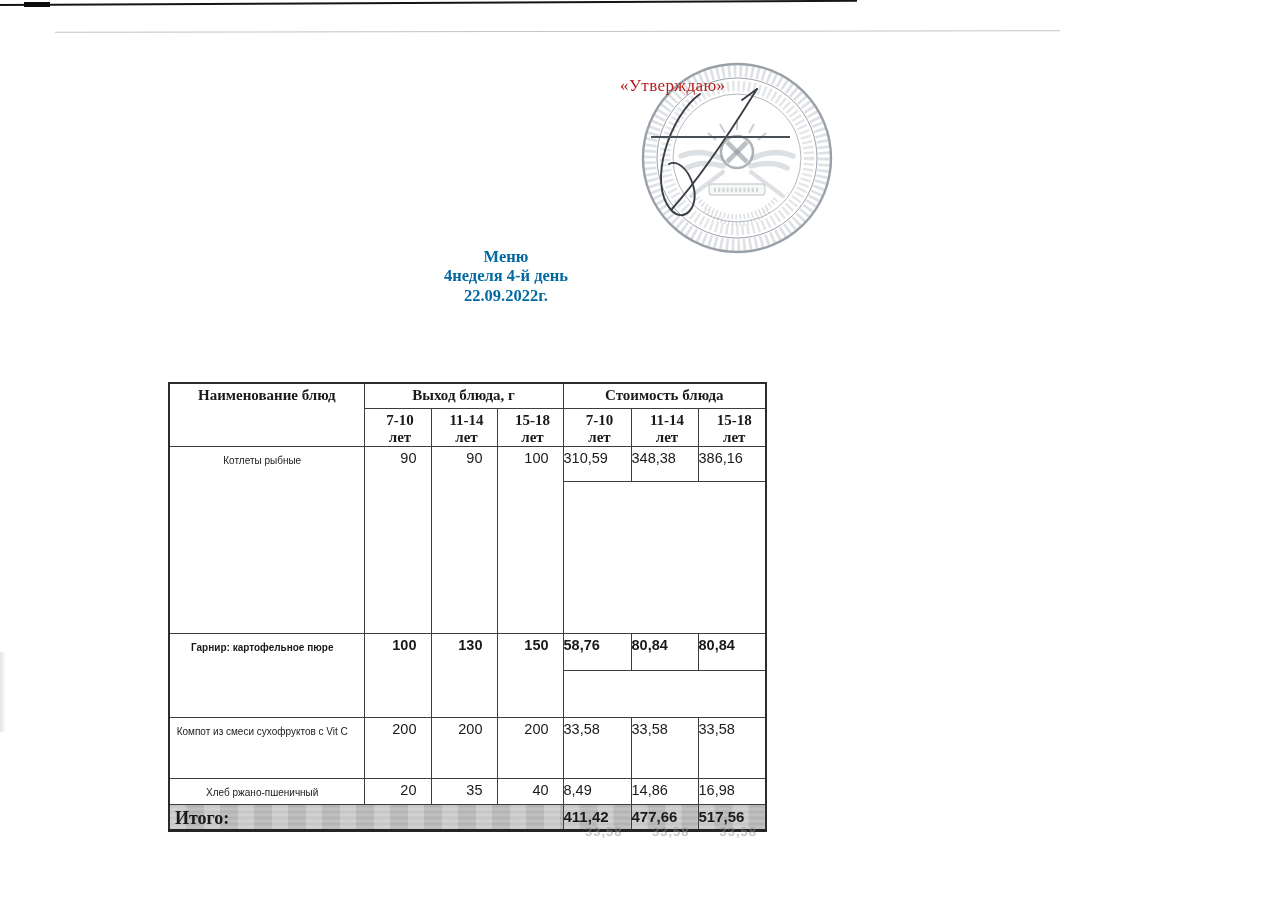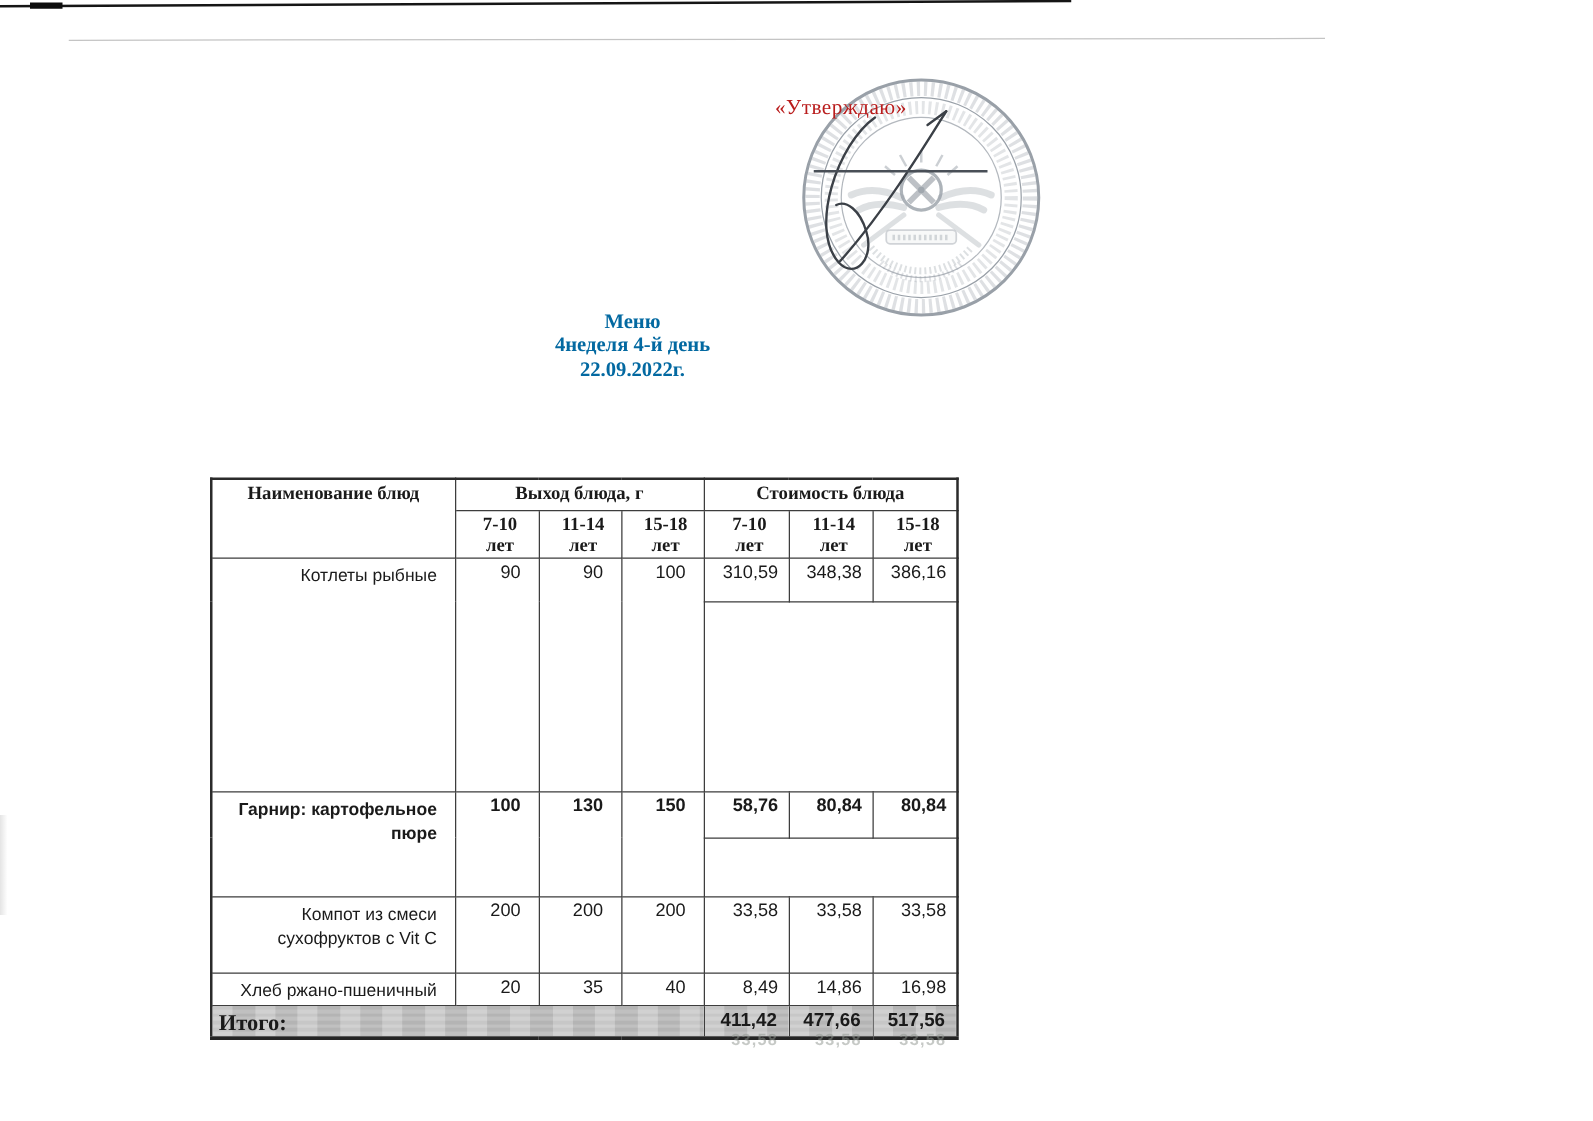--- a/index.html
+++ b/index.html
@@ -34,26 +34,26 @@
   
   table.menu { position:absolute; left:168px; top:350px; width:597px;
                border-collapse:collapse; table-layout:fixed;
                border:2.2px solid #2b2b2b;margin-top:32px; }
   table.menu th, table.menu td { border:1.5px solid #3d3d3d; vertical-align:top;
                color:#1a1a1a; position:relative; }
   table.menu th { font-family:"Liberation Serif", serif; font-weight:bold; font-size:15px;
                text-align:center; padding-top:3px; }
   th.age { text-align:left; padding-left:5px; line-height:17px; font-size:15px; }
   th.age span { display:block; }
-  td.name { font-family:"Liberation Sans", sans-serif; font-size:14px;
-            text-align:right; padding:4px 14px 2px 5px; line-height:19px; }
+  td.name { font-family:"Liberation Sans", sans-serif; font-size:10px;
+            text-align:center; padding:4px 14px 2px 5px; line-height:19px; }
   td.w   { font-family:"Liberation Sans", sans-serif; font-size:14.5px;
            text-align:right; padding:3px 14px 0 0; }
   td.c   { font-family:"Liberation Sans", sans-serif; font-size:14.5px;
-           text-align:right; padding:3px 8px 0 0; }
+           padding:3px 8px 0 0; }
   tr.rh1 { height:25px; } tr.rh2 { height:38px; }
   tr.r1a { height:35px; } tr.r1b { height:152px; }
   tr.r2a { height:37px;font-weight:bold; } tr.r2b { height:47px; }
   tr.r3  { height:61px; } tr.r4  { height:14px; }
   tr.total { height:26px; }
   tr.total td { border-bottom:3px solid #242424;
       background-color:#c6c6c6;
       background-image:
         repeating-linear-gradient(90deg, rgba(255,255,255,.14) 0 16px, rgba(0,0,0,.05) 16px 34px),
         repeating-linear-gradient(0deg,  rgba(255,255,255,.07) 0 3px,  rgba(0,0,0,.04) 3px 6px); }

